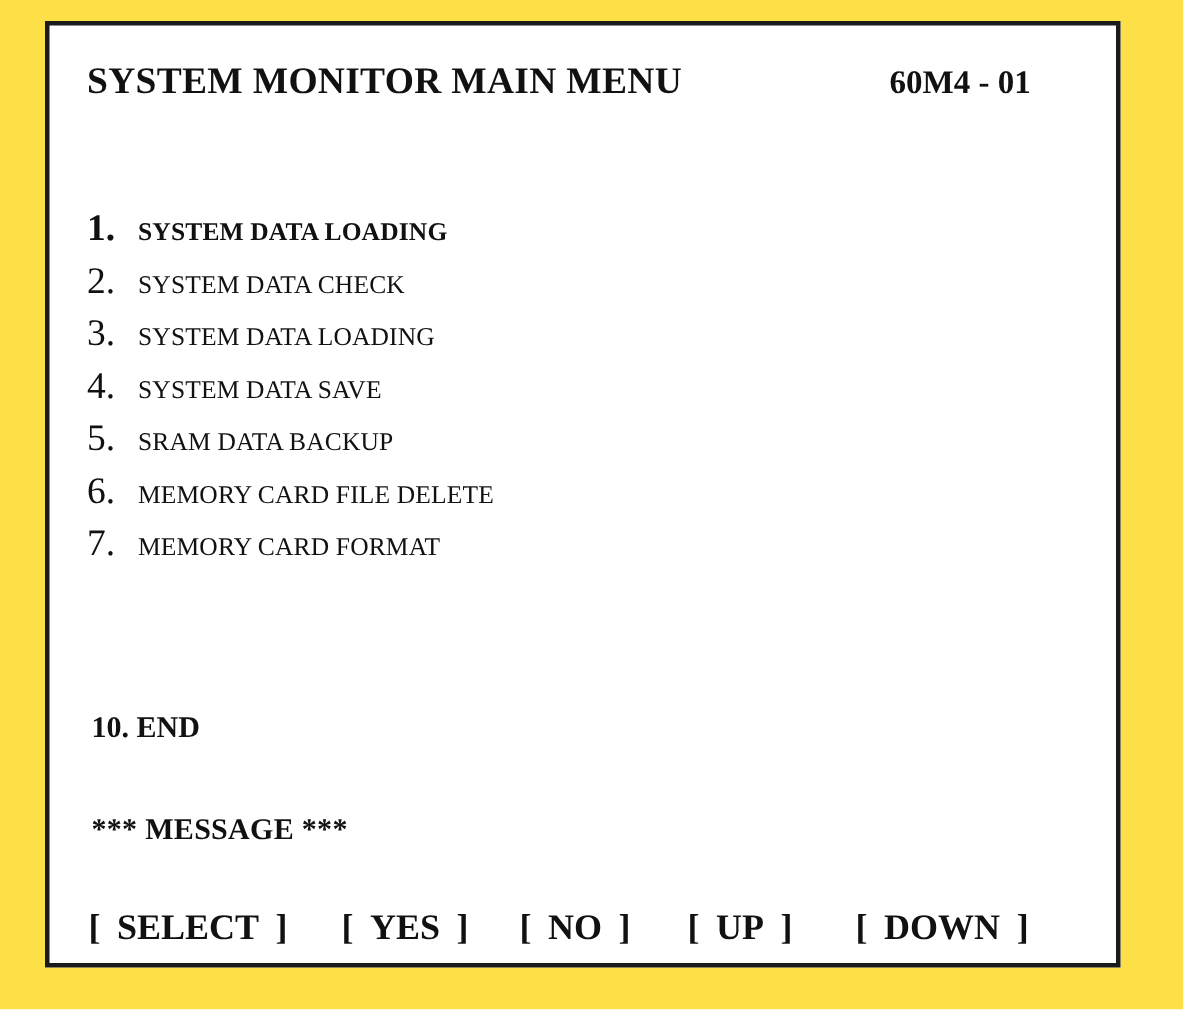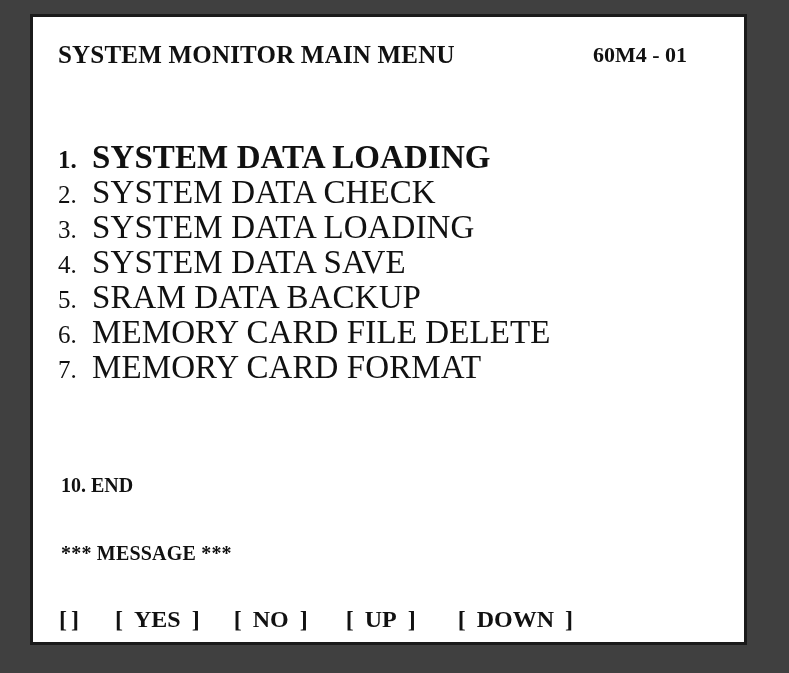--- a/index.html
+++ b/index.html
@@ -5,21 +5,21 @@
 <style>
   html, body {
     margin: 0;
     padding: 0;
     background: #ffffff;
   }
   #screen {
     position: relative;
     width: 789px;
     height: 673px;
-    background: #404040;
+    background: #fde047;
     overflow: hidden;
     font-family: "Liberation Serif", "DejaVu Serif", serif;
     color: #111111;
   }
 
   
   #frame {
     position: absolute;
     left: 30px;
     top: 14px;
@@ -70,21 +70,21 @@
     align-items: baseline;
     height: 35px;
     white-space: nowrap;
   }
   .menu-num {
     font-size: 25px;
     width: 34px;
     flex: 0 0 34px;
   }
   .menu-label {
-    font-size: 33px;
+    font-size: 17px;
     letter-spacing: 0.1px;
   }
   .menu-row.selected .menu-num,
   .menu-row.selected .menu-label {
     font-weight: 700;
   }
 
   
   #footer-block {
     position: absolute;
@@ -182,20 +182,21 @@
 
     <div id="footer-block">
       <div class="footer-line" id="end-line">10. END</div>
       <div class="footer-line" id="message-line">*** MESSAGE ***</div>
     </div>
 
     <div id="softkey-bar">
 
       <div class="softkey" id="sk-0">
         <span class="sk-bracket">[</span>
+        <span class="sk-label">SELECT</span>
         <span class="sk-bracket">]</span>
       </div>
 
       <div class="softkey" id="sk-1">
         <span class="sk-bracket">[</span>
         <span class="sk-label">YES</span>
         <span class="sk-bracket">]</span>
       </div>
 
       <div class="softkey" id="sk-2">

